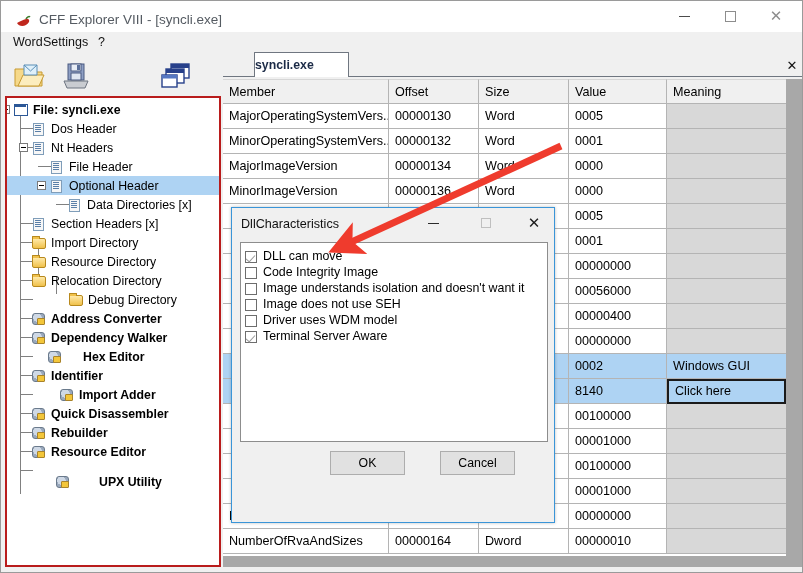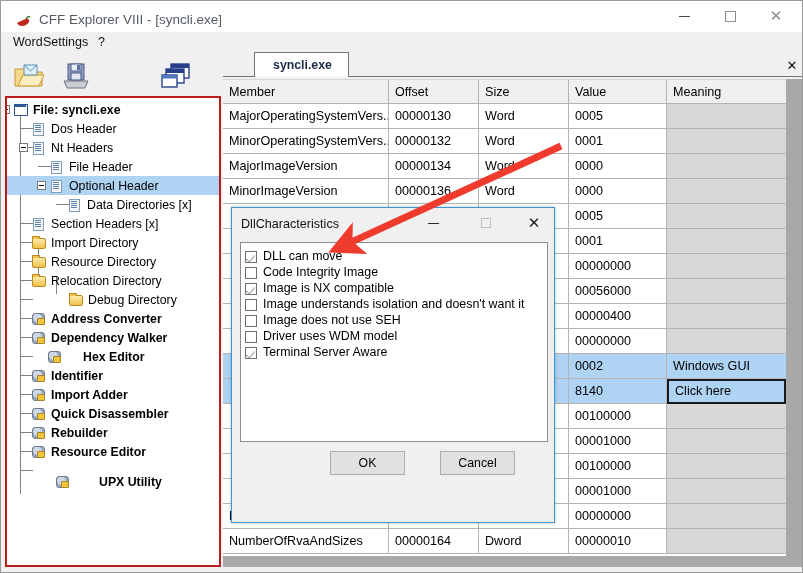--- a/index.html
+++ b/index.html
@@ -140,21 +140,21 @@
     background: #f0f0f0;
   }
   #tab {
     position: absolute; left: 31px; top: 4px; width: 95px; height: 25px;
     background: #ffffff;
     border: 1px solid #6f7680; border-bottom: none;
     border-radius: 1px 1px 0 0;
   }
   #tab-label {
     position: absolute; left: 0; top: 0; width: 95px; height: 24px;
-    line-height: 24px; text-align: center;
+    line-height: 24px; 
     font-size: 12.3px; font-weight: bold; color: #1b2a46;
   }
   #tab-strip-line {
     position: absolute; left: 0; top: 28px; width: 579px; height: 1px;
     background: #6f7680;
   }
   #tab-close {
     position: absolute; left: 562px; top: 11px; width: 14px; height: 14px;
     font-size: 13px; line-height: 13px; text-align: center; font-weight: bold;
     color: #111; font-family: "DejaVu Sans", sans-serif;
@@ -442,21 +442,21 @@
           </div>
           <span class="tlabel bold">Hex Editor</span>
         </div>
         <div class="tnode" style="top: 268px;">
           <div style="width: 24px; flex: 0 0 auto;"></div>
           <div class="tico">
             <div class="ico-tool"></div>
           </div>
           <span class="tlabel bold">Identifier</span>
         </div>
-        <div class="tnode" style="top: 287px;">
+        <div class="tnode" style="top: 287px; padding-left: 28px;">
           <div style="width: 24px; flex: 0 0 auto;"></div>
           <div class="tico">
             <div class="ico-tool"></div>
           </div>
           <span class="tlabel bold">Import Adder</span>
         </div>
         <div class="tnode" style="top: 306px;">
           <div style="width: 24px; flex: 0 0 auto;"></div>
           <div class="tico">
             <div class="ico-tool"></div>
@@ -651,24 +651,20 @@
     <div id="dlg-list">
         <div class="chk-row">
           <div class="chk-box on"></div>
           <span class="chk-label">DLL can move</span>
         </div>
         <div class="chk-row">
           <div class="chk-box"></div>
           <span class="chk-label">Code Integrity Image</span>
         </div>
         <div class="chk-row">
-          <div class="chk-box on"></div>
-          <span class="chk-label">Image is NX compatible</span>
-        </div>
-        <div class="chk-row">
           <div class="chk-box"></div>
           <span class="chk-label">Image understands isolation and doesn't want it</span>
         </div>
         <div class="chk-row">
           <div class="chk-box"></div>
           <span class="chk-label">Image does not use SEH</span>
         </div>
         <div class="chk-row">
           <div class="chk-box"></div>
           <span class="chk-label">Driver uses WDM model</span>

